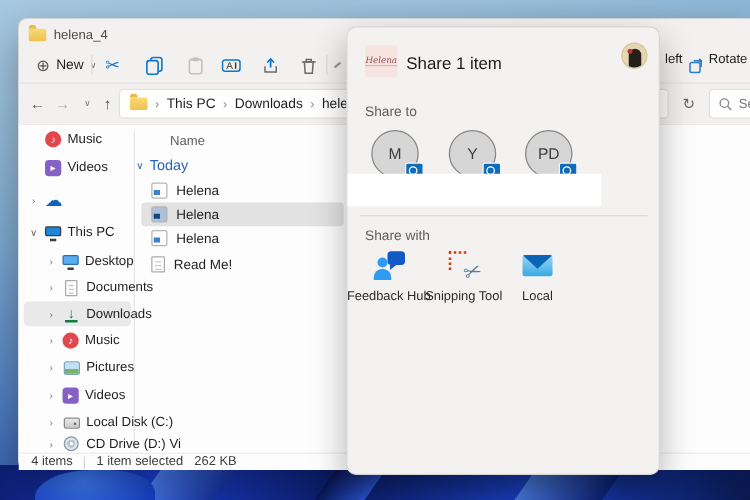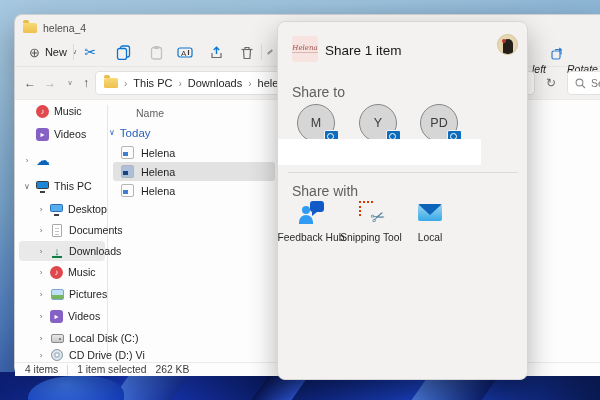--- a/index.html
+++ b/index.html
@@ -27,21 +27,21 @@
   .toolbar{position:absolute;left:0;top:24px;width:100%;height:27px;border-bottom:1px solid #e6e5e3;}
   .tb-new{position:absolute;left:8px;top:2px;height:22px;display:flex;align-items:center;gap:5px;padding:0 6px;border-radius:4px;cursor:default;}
   .tb-plus{color:#555;font-size:13px;line-height:1;}
   .tb-new-label{font-size:11px;color:#1f1f1f;}
   .tb-chev{font-size:7px;color:#666;}
   .tb-sep{position:absolute;top:5px;width:1px;height:16px;background:#dcdbd9;}
   .tbtn{position:absolute;top:2px;width:26px;height:22px;border:none;background:transparent;border-radius:4px;
     display:flex;align-items:center;justify-content:center;padding:0;}
   .glyph-cut{color:#0b76d1;font-size:14px;line-height:1;}
   .partial-mark{position:absolute;top:12px;width:6px;height:2px;background:#9a9a9a;transform:rotate(-40deg);}
-  .rot-label{position:absolute;top:24px;font-size:10.5px;color:#1f1f1f;font-style:italic;}
+  .rot-label{position:absolute;top:2px;font-size:10.5px;color:#1f1f1f;}
   .rot-icon{position:absolute;top:7px;}
   
   .addressbar{position:absolute;left:0;top:52px;width:100%;height:32px;}
   .nav-btn{position:absolute;top:7px;width:18px;height:18px;border:none;background:transparent;border-radius:4px;
     display:flex;align-items:center;justify-content:center;font-size:12px;color:#4f4f4f;padding:0;}
   .nav-dim{color:#ababab;}
   .nav-chev{font-size:7px;color:#7a7a7a;}
   .crumb-box{position:absolute;left:80px;top:4px;width:440px;height:24px;background:#fff;border:1px solid #e2e1df;
     border-radius:4px;display:flex;align-items:center;gap:6px;padding:0 8px;box-sizing:border-box;}
   .crumb{font-size:11px;color:#1f1f1f;white-space:nowrap;}
@@ -100,21 +100,21 @@
   
   .dialog{position:absolute;left:277px;top:21px;width:251px;height:359px;background:#f3f2f1;
     border:1px solid #d8d7d5;border-radius:8px;box-shadow:0 12px 28px rgba(0,0,0,.30);box-sizing:border-box;z-index:5;}
   .hthumb{position:absolute;left:14px;top:14px;width:26px;height:26px;border-radius:3px;background:#f7e3e0;
     display:flex;align-items:center;justify-content:center;overflow:hidden;}
   .hthumb span{font-family:"DejaVu Serif",serif;font-style:italic;font-size:7px;color:#9c4f49;border-bottom:1px solid #d8b7b3;line-height:1.1;}
   .dlg-title{position:absolute;left:47px;top:21px;font-size:13.5px;color:#191919;}
   .avatar{position:absolute;left:219px;top:12px;width:21px;height:21px;border-radius:50%;background:#e7d7b1;overflow:hidden;border:1px solid #d4c69c;box-sizing:border-box;}
   .avatar::after{content:"";position:absolute;left:5px;top:4px;width:10px;height:16px;background:#241f1a;border-radius:5px 5px 0 0;}
   .avatar::before{content:"";position:absolute;left:4px;top:4px;width:4px;height:4px;background:#b33a2e;border-radius:50%;z-index:1;}
-  .sec-label{position:absolute;left:14px;font-size:14px;color:#5f5f5f;}
+  .sec-label{position:absolute;left:14px;font-size:11px;color:#5f5f5f;}
   .contact{position:absolute;top:82px;width:38px;height:38px;border-radius:50%;background:#d6d6d6;
     border:1.5px solid #878787;box-sizing:border-box;display:flex;align-items:center;justify-content:center;}
   .initials{font-size:12.5px;color:#3c3c3c;}
   .obadge{position:absolute;right:-5px;bottom:-2px;width:13px;height:11px;background:#0f6cbd;border-radius:2px;border:1px solid #f3f2f1;}
   .obadge::after{content:"";position:absolute;left:2px;top:1.5px;width:5px;height:5px;border:1.5px solid #fff;border-radius:50%;}
   .redact{position:absolute;left:0px;top:117px;width:203px;height:26px;background:#ffffff;}
   .dlg-div{position:absolute;left:10px;top:150px;width:230px;height:1px;background:#dcdcdc;}
   .app{position:absolute;top:178px;width:70px;text-align:center;}
   .app-icon{width:26px;height:26px;margin:0 auto;position:relative;}
   .app-label{margin-top:6px;font-size:10.3px;color:#2b2b2b;white-space:nowrap;}
@@ -320,20 +320,24 @@
     <span class="fname">Helena</span>
   </div>
   <div class="frow sel" style="top:147px">
     <span class="fico-img dark"></span>
     <span class="fname">Helena</span>
   </div>
   <div class="frow" style="top:166px">
     <span class="fico-img"></span>
     <span class="fname">Helena</span>
   </div>
+  <div class="frow" style="top:187px">
+    <span class="fico-doc"></span>
+    <span class="fname">Read Me!</span>
+  </div>
 
   <div class="statusbar">
     <span class="st">4 items</span>
     <div class="st-sep"></div>
     <span class="st">1 item selected</span>
     <span class="st">262 KB</span>
   </div>
 </div>
 
 <div class="dialog">

